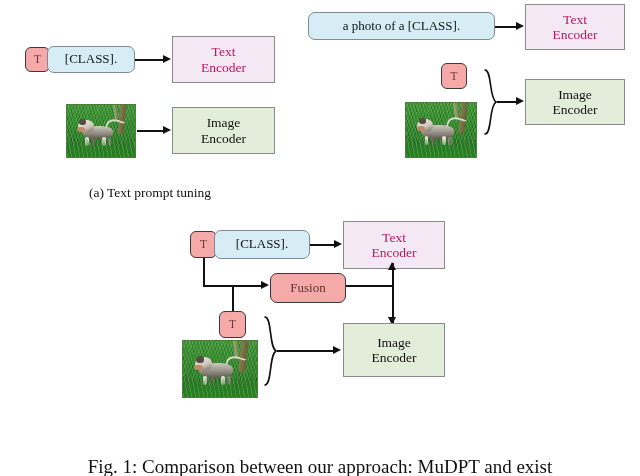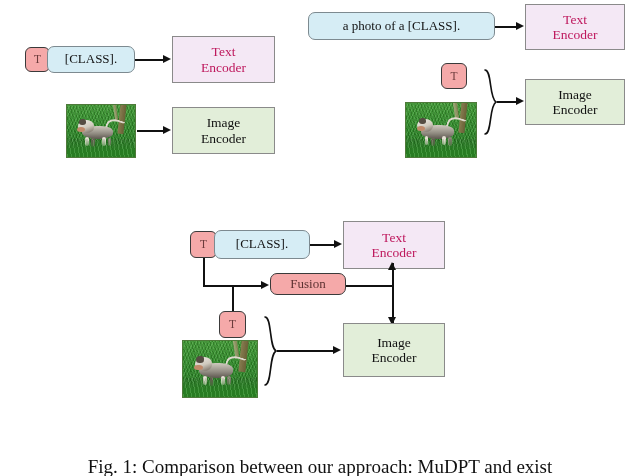--- a/index.html
+++ b/index.html
@@ -259,20 +259,21 @@
     </div>
 
     <div class="hline" style="left:137px; top:130px; width:28px;"></div>
     <div class="arrow-head arrow-right" style="left:163px; top:126px;"></div>
 
     <div class="node encoder-image" style="left:172px; top:107px; width:103px; height:47px; flex-direction:column;">
       <span class="enc-line">Image</span>
       <span class="enc-line">Encoder</span>
     </div>
 
+    <div class="sub-caption" style="left:0; top:185px; width:300px;">(a) Text prompt tuning</div>
   </div>
 
   <div class="panel" style="left:300px; top:0; width:340px; height:205px;">
 
     <div class="node prompt-box" style="left:8px; top:12px; width:187px; height:28px;">
       <span>a photo of a [CLASS].</span>
     </div>
 
     <div class="hline" style="left:195px; top:26px; width:23px;"></div>
     <div class="arrow-head arrow-right" style="left:216px; top:22px;"></div>
@@ -336,21 +337,21 @@
       <span class="enc-line">Encoder</span>
     </div>
 
     <div class="vline" style="left:203px; top:53px; height:28px;"></div>
 
     <div class="hline" style="left:203px; top:80px; width:60px;"></div>
     <div class="arrow-head arrow-right" style="left:261px; top:76px;"></div>
 
     <div class="vline" style="left:232px; top:80px; height:27px;"></div>
 
-    <div class="node fusion-box" style="left:270px; top:68px; width:76px; height:22px;">
+    <div class="node fusion-box" style="left:270px; top:68px; width:76px; height:30px;">
       <span>Fusion</span>
     </div>
 
     <div class="hline" style="left:346px; top:80px; width:48px; height:2.2px;"></div>
     <div class="vline" style="left:392px; top:58px; height:60px; width:2.2px;"></div>
     <div class="arrow-head arrow-up" style="left:388px; top:57px;"></div>
     <div class="arrow-head arrow-down" style="left:388px; top:112px;"></div>
 
     <div class="node token-badge" style="left:219px; top:106px; width:27px; height:27px;">
       <span>T</span>

